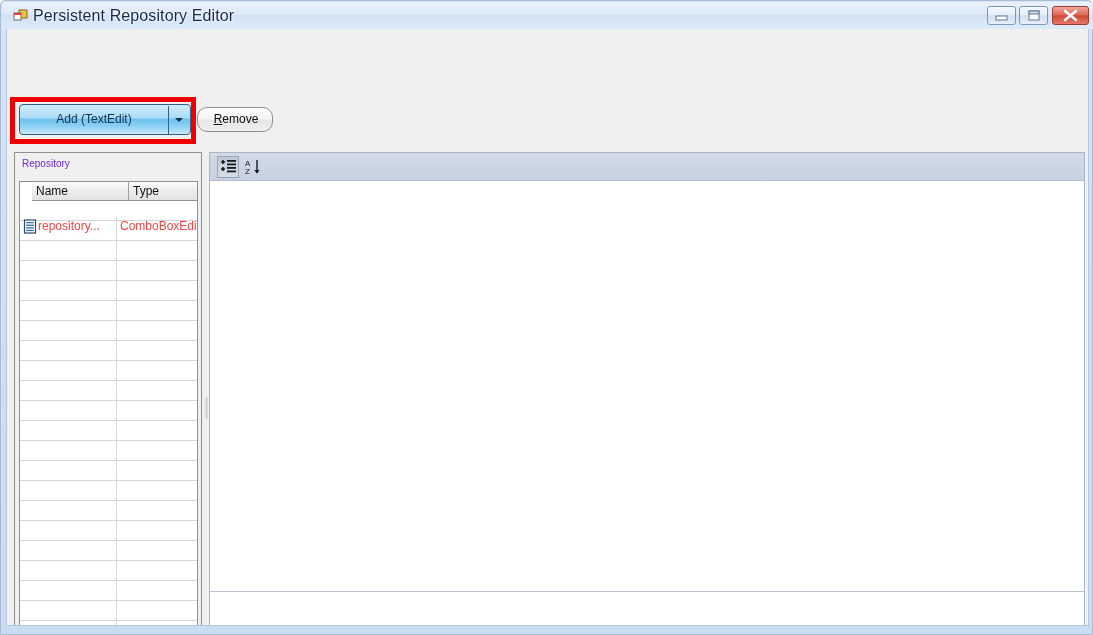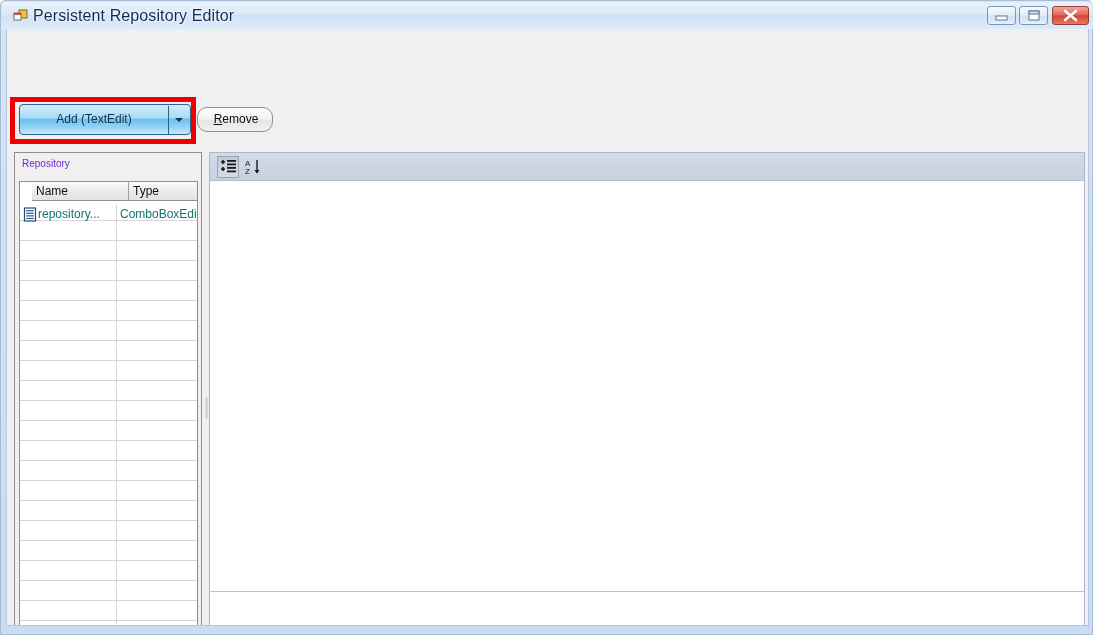--- a/index.html
+++ b/index.html
@@ -208,24 +208,24 @@
 
   .grid-row {
     position: absolute;
     left: 0;
     width: 100%; height: 20px;
     box-sizing: border-box;
     border-bottom: 1px solid #d6d6d6;
   }
   .grid-row .cell {
     position: absolute;
-    top: 4px; height: 19px;
+    top: 16px; height: 19px;
     line-height: 19px;
     font-size: 12px;
-    color: #0f766e;
+    color: #ef4444;
     box-sizing: border-box;
     overflow: hidden;
     white-space: nowrap;
   }
   .grid-row .cell.c0 { left: 0; width: 97px; border-right: 1px solid #d6d6d6; padding-left: 2px; }
   .grid-row .cell.c1 { left: 97px; width: 80px; padding-left: 3px; }
   .row-icon {
     position: absolute;
     left: 3px; top: 2px;
     width: 14px; height: 15px;

